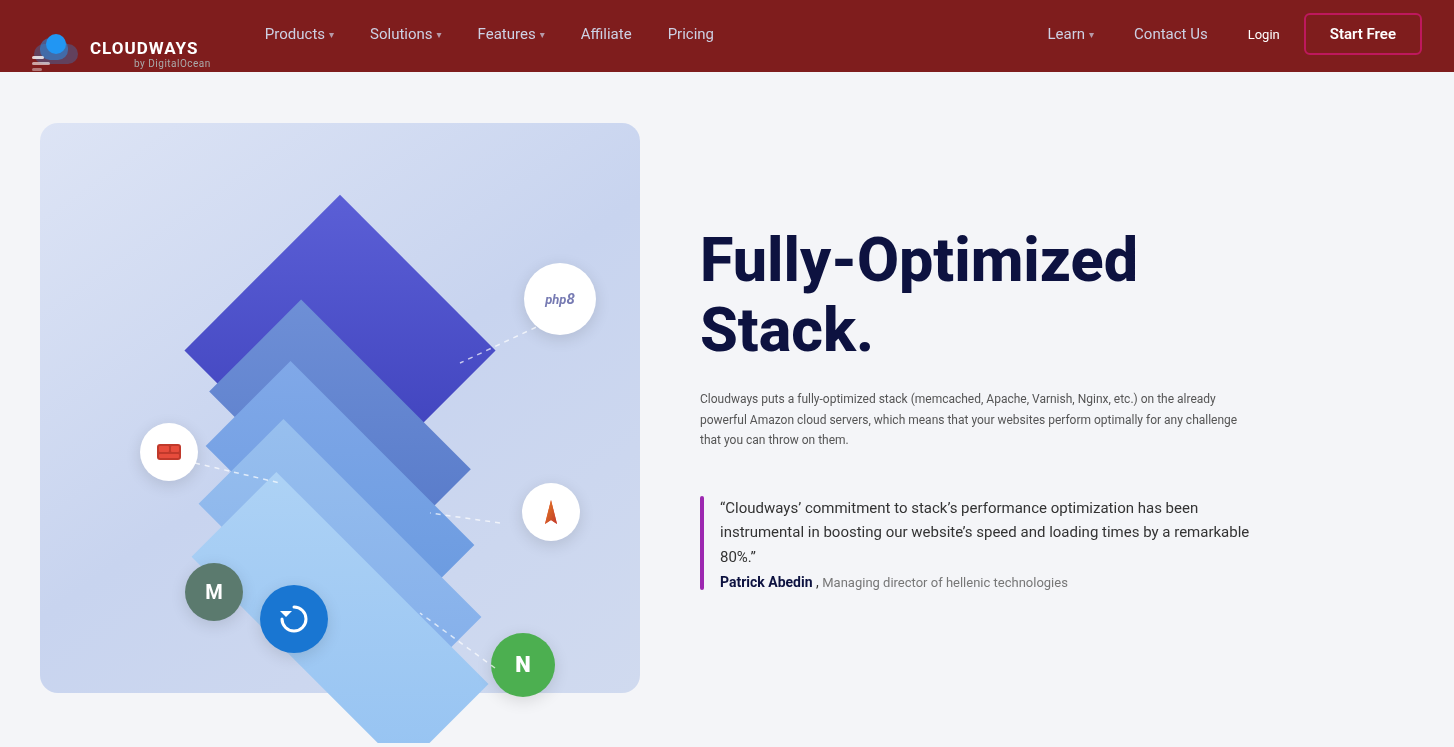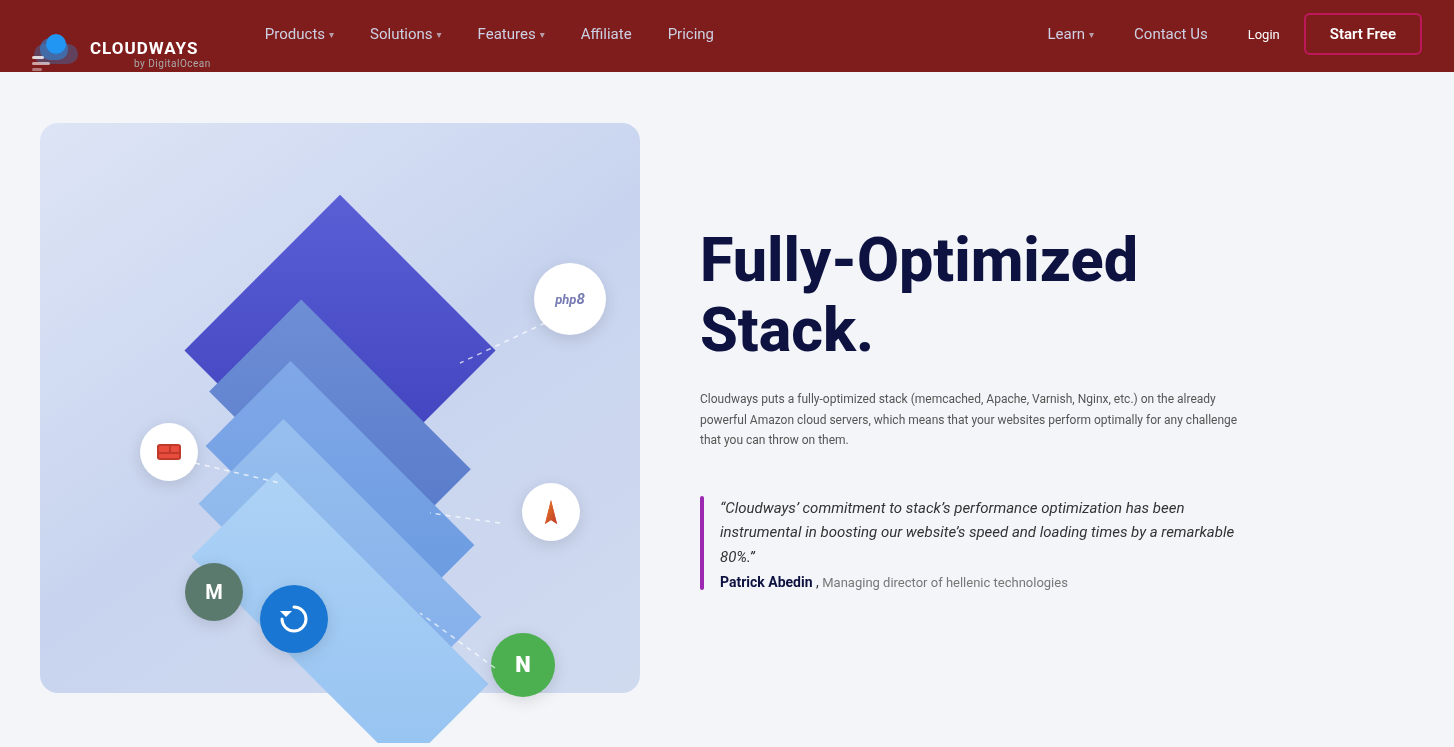--- a/index.html
+++ b/index.html
@@ -152,21 +152,21 @@
       background: #fff;
       display: flex;
       align-items: center;
       justify-content: center;
       box-shadow: 0 4px 16px rgba(0,0,0,0.12);
       font-size: 22px;
       font-weight: 700;
     }
 
     .badge-php {
-      top: 140px; right: 34px;
+      top: 140px; right: 44px;
       width: 72px; height: 72px;
       font-size: 13px;
       color: #777bb3;
       font-style: italic;
       font-weight: 700;
       justify-content: center;
     }
     .badge-redis {
       top: 300px; left: 100px;
       background: #fff;
@@ -222,21 +222,20 @@
       min-width: 4px;
       background: #9c27b0;
       border-radius: 3px;
       align-self: stretch;
     }
     .testimonial-text {
       font-size: 15px;
       color: #333;
       line-height: 1.65;
       margin-bottom: 4px;
-      font-style: italic;
     }
     .testimonial-author {
       font-size: 14px;
       color: #333;
     }
     .testimonial-author strong { font-weight: 700; color: #0d1240; font-style: normal; }
     .testimonial-role { color: #777; font-size: 13px; }
   </style>
 </head>
 <body>

